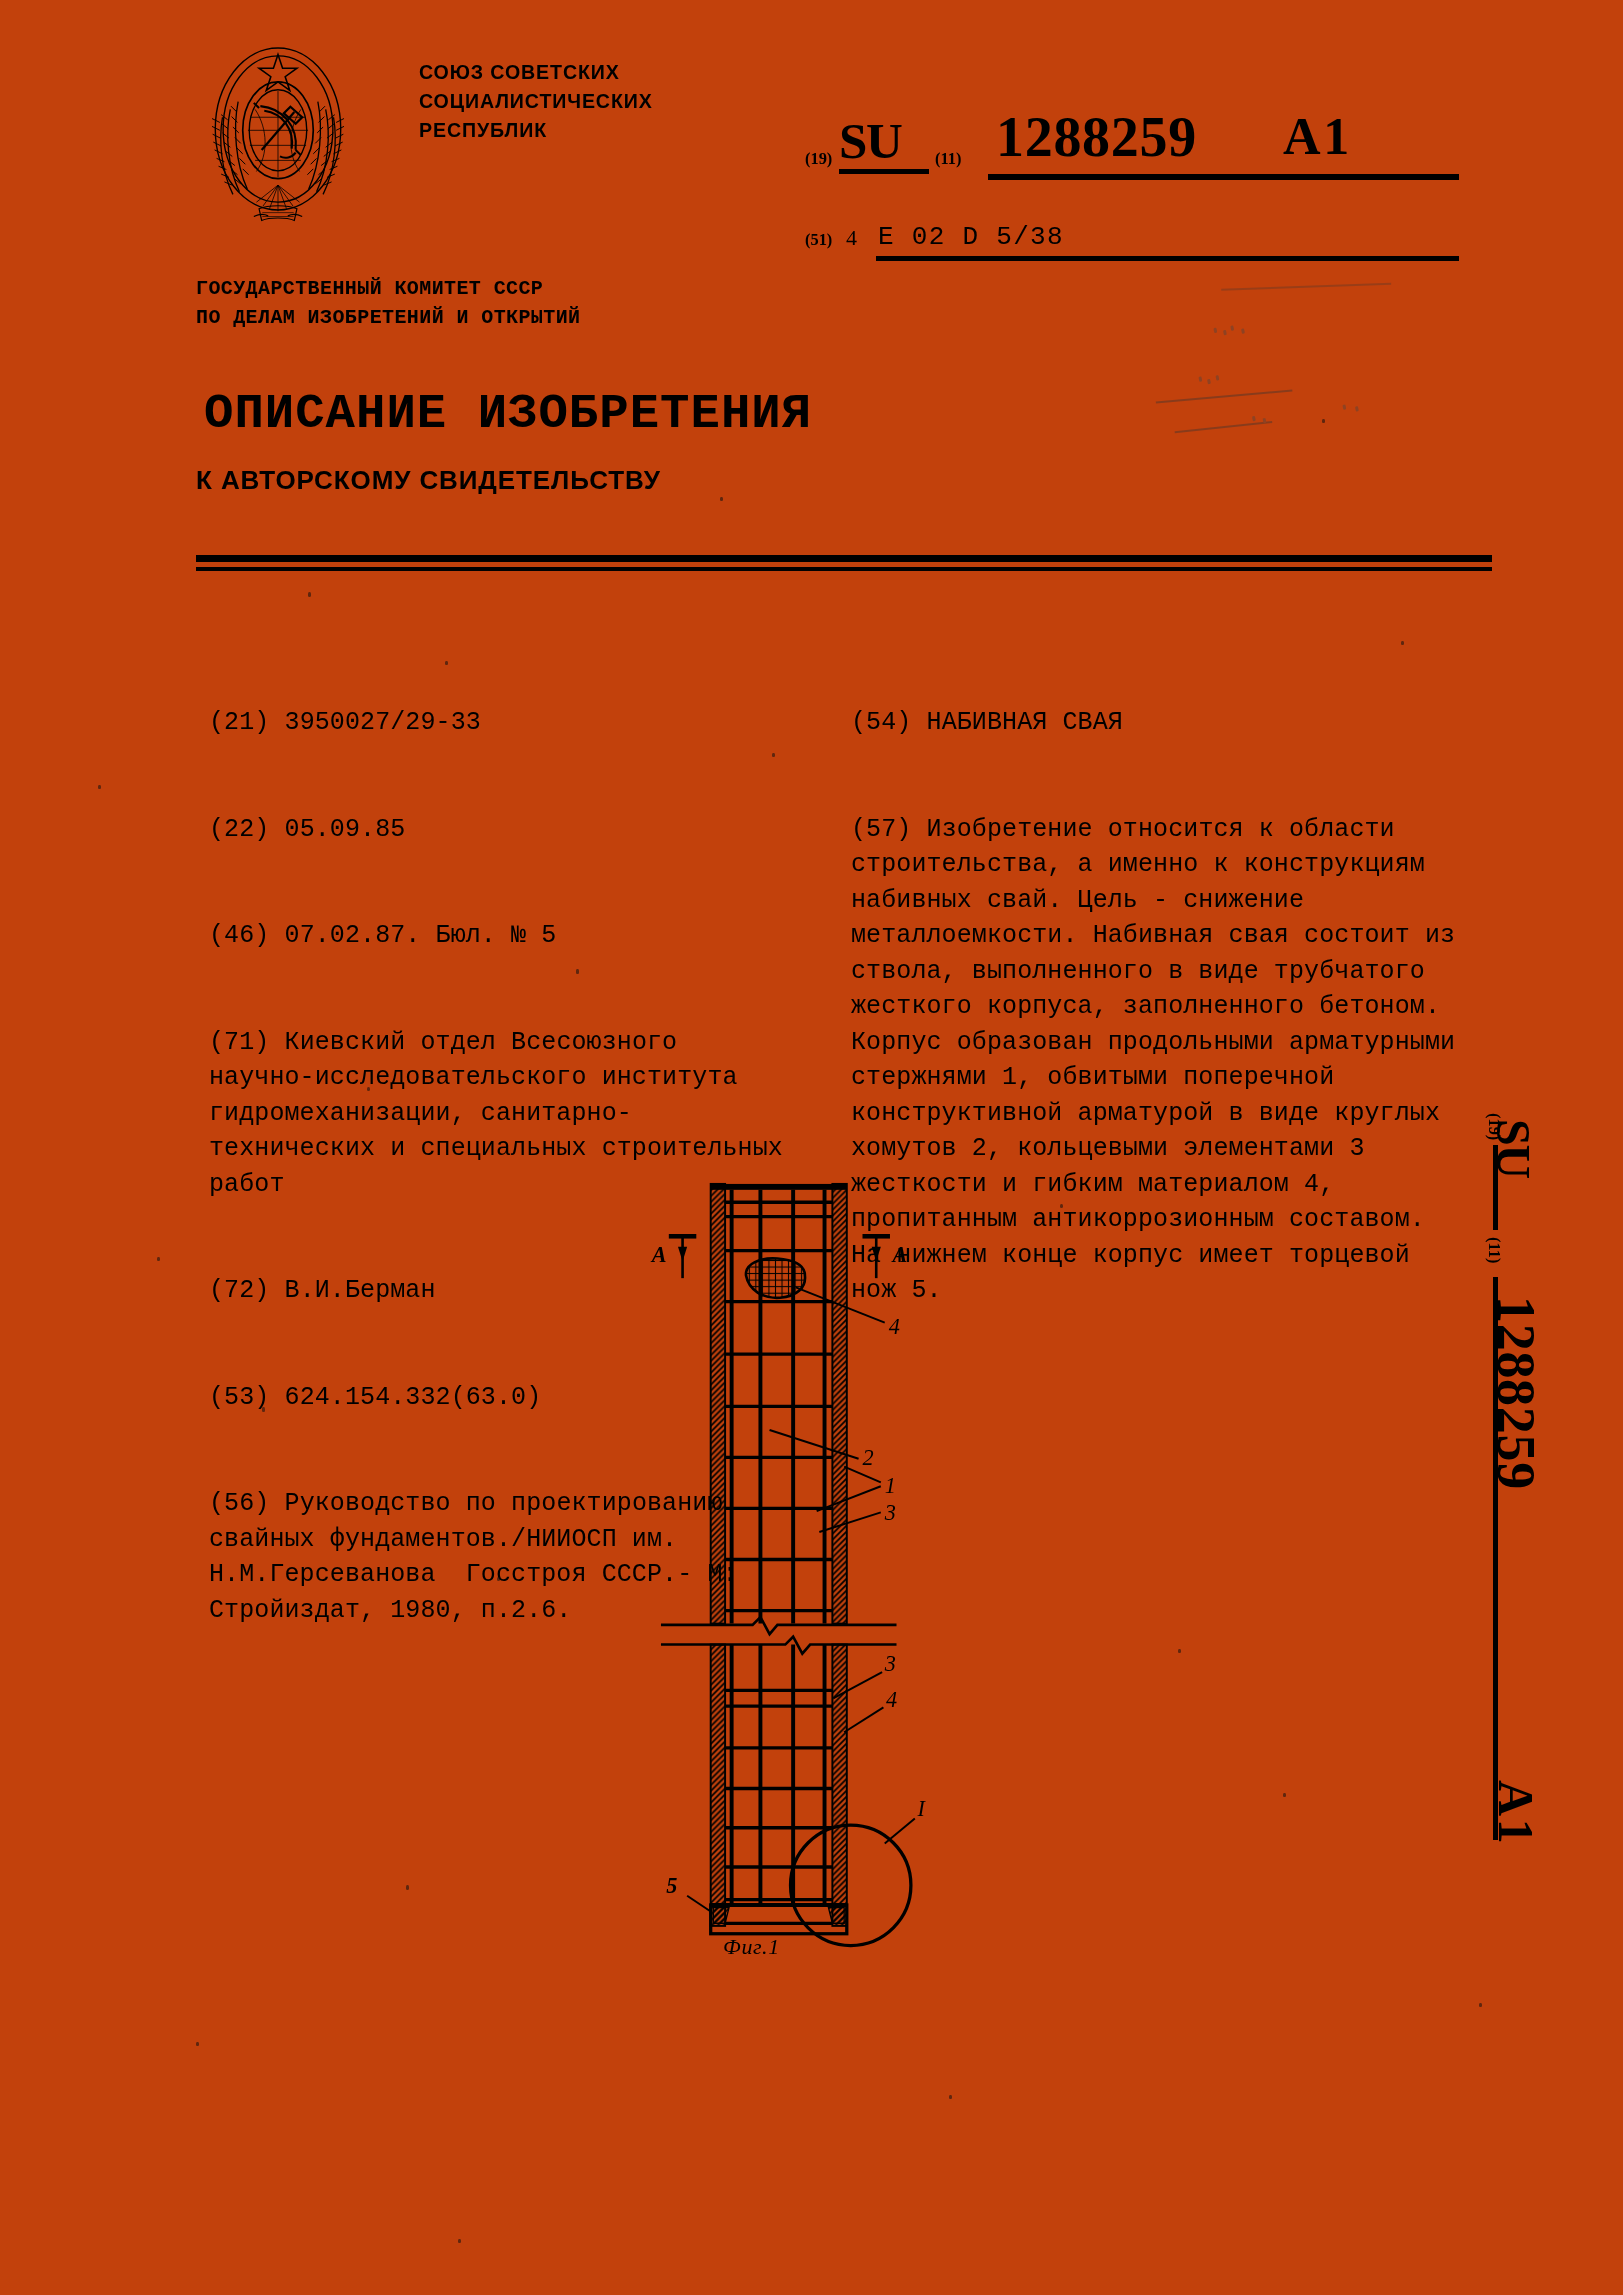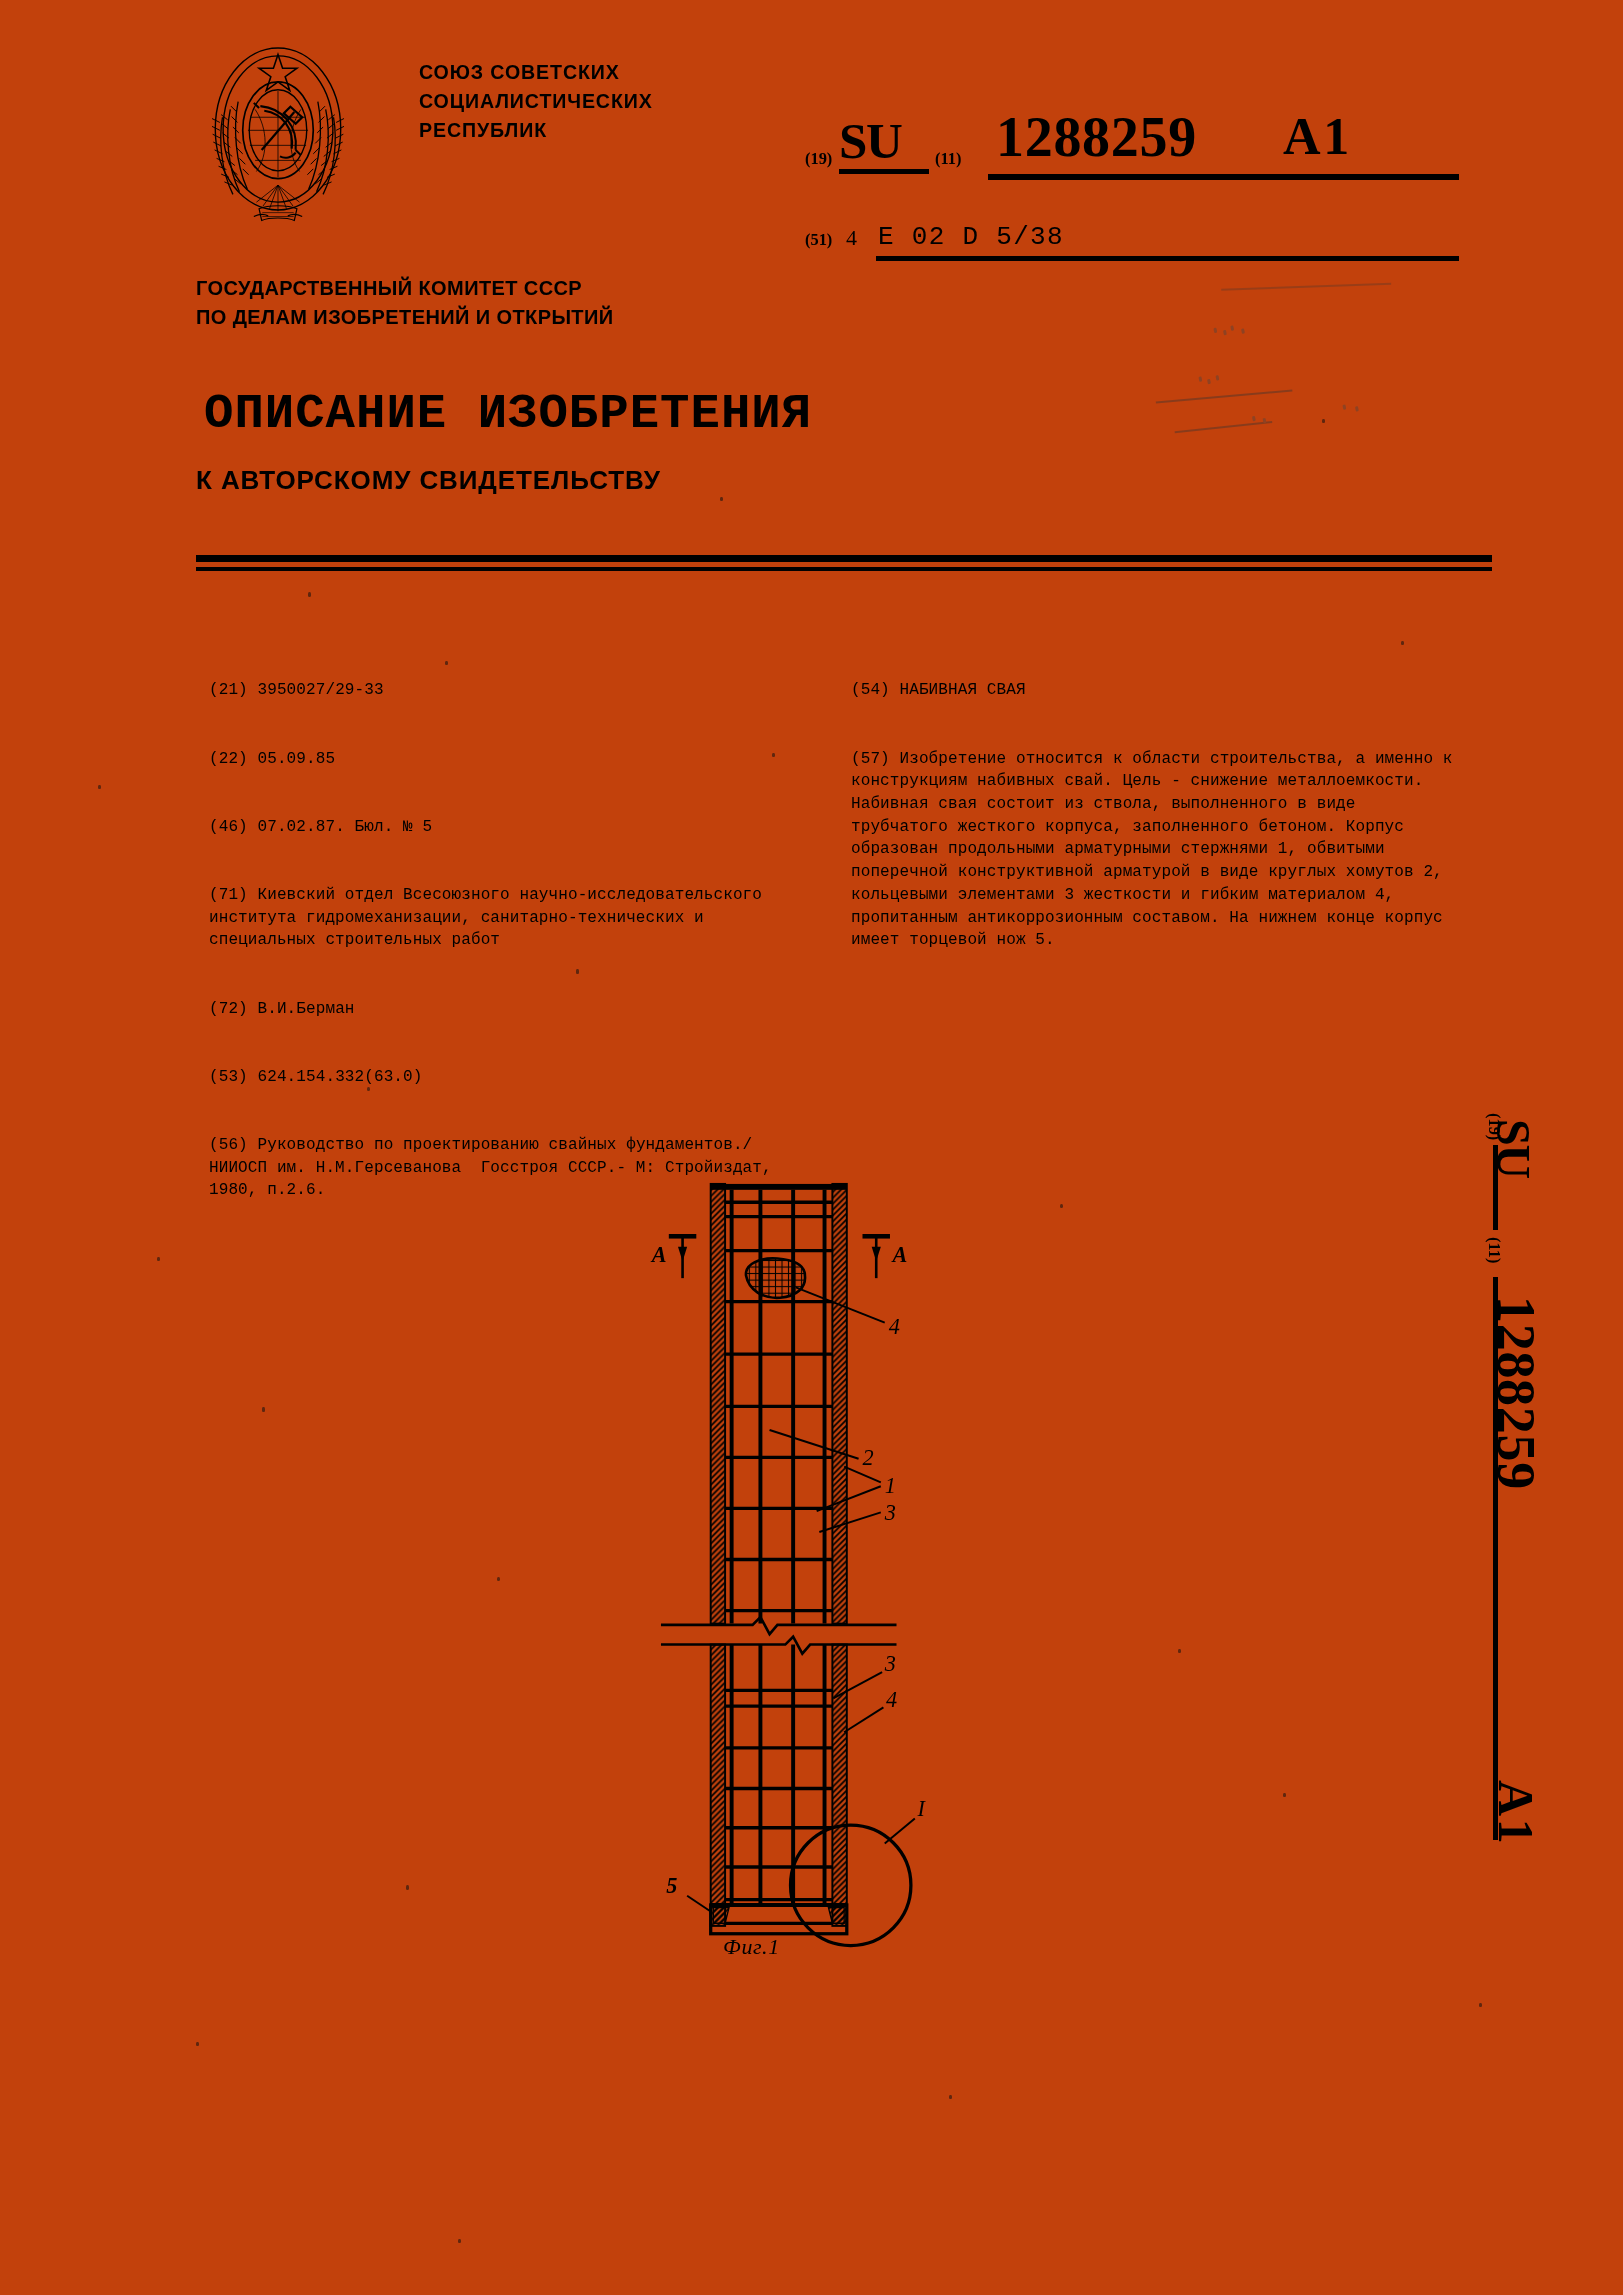--- a/index.html
+++ b/index.html
@@ -35,41 +35,41 @@
   .ipcline{position:absolute;left:805px;top:221px;width:661px;height:52px;}
   .ipc-51{position:absolute;left:0;top:9.2px;font-size:16.4px;font-weight:bold;
           font-family:"Liberation Serif","DejaVu Serif",serif;}
   .ipc-4{position:absolute;left:41px;top:3.9px;font-size:22px;
          font-family:"Liberation Serif","DejaVu Serif",serif;}
   .ipc-code{position:absolute;left:73px;top:1.3px;font-size:26px;letter-spacing:1.3px;
             font-family:"Liberation Mono","DejaVu Sans Mono",monospace;}
   .ipc-rule{position:absolute;left:71px;top:35px;width:583px;height:5.2px;background:#000;}
 
   .committee{position:absolute;left:196px;top:274px;width:589px;
-      font-family:Liberation Sans, sans-serif;
+      font-family:Liberation Mono, monospace;
       font-weight:bold;font-size:20px;letter-spacing:0.4px;line-height:1.45;}
 
   .maintitle{position:absolute;left:204px;top:386px;
       font-family:Liberation Mono, monospace;
       font-weight:bold;font-size:49px;letter-spacing:1px;}
   .subtitle{position:absolute;left:196px;top:465px;
       font-family:"Liberation Sans","DejaVu Sans",sans-serif;
       font-weight:bold;font-size:26px;letter-spacing:0.9px;}
 
   .hrule-top{position:absolute;left:196px;top:555px;width:1296px;height:7.2px;background:#000;}
   .hrule-bot{position:absolute;left:196px;top:567px;width:1296px;height:3.9px;background:#000;}
 
   
   .smudge{position:absolute;left:1139px;top:275px;width:327px;height:190px;
           transform:rotate(-11deg);opacity:.4;pointer-events:none;}
   .smudge .sl{position:absolute;height:2px;background:#333;}
   .smudge .sd{position:absolute;width:3.3px;height:4.6px;background:#444;border-radius:30%;}
 
   
-  .col{position:absolute;font-size:16px;line-height:1.42;letter-spacing:0.1px;
+  .col{position:absolute;font-size:25px;line-height:1.42;letter-spacing:0.1px;
        white-space:pre-wrap;}
   .col-left{left:209px;top:634px;width:576px;}
   .col-right{left:851px;top:634px;width:609px;}
   .biblio-row{display:block;}
 
   
   .margin-num{position:absolute;left:1476px;top:1106px;width:105px;height:772px;}
   .mn-19{position:absolute;left:27.5px;top:6.5px;font-size:16.4px;font-weight:bold;
          font-family:"Liberation Serif","DejaVu Serif",serif;
          transform:rotate(90deg);transform-origin:left top;}

